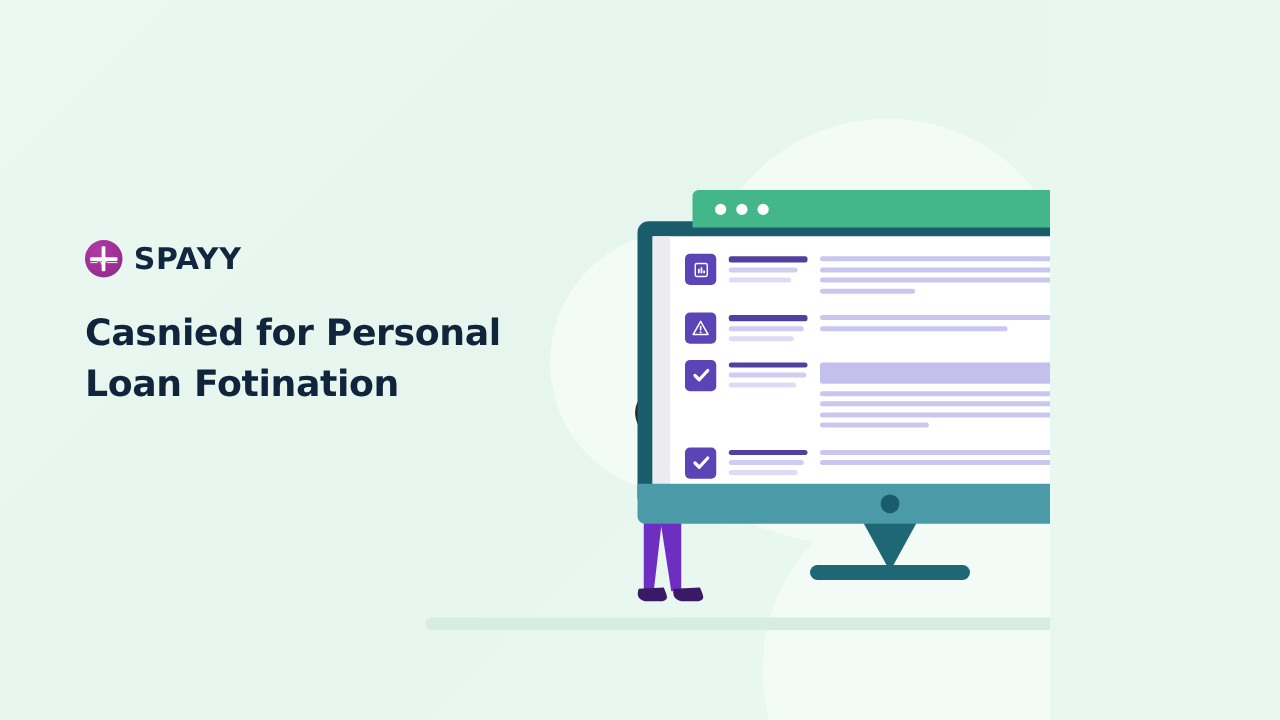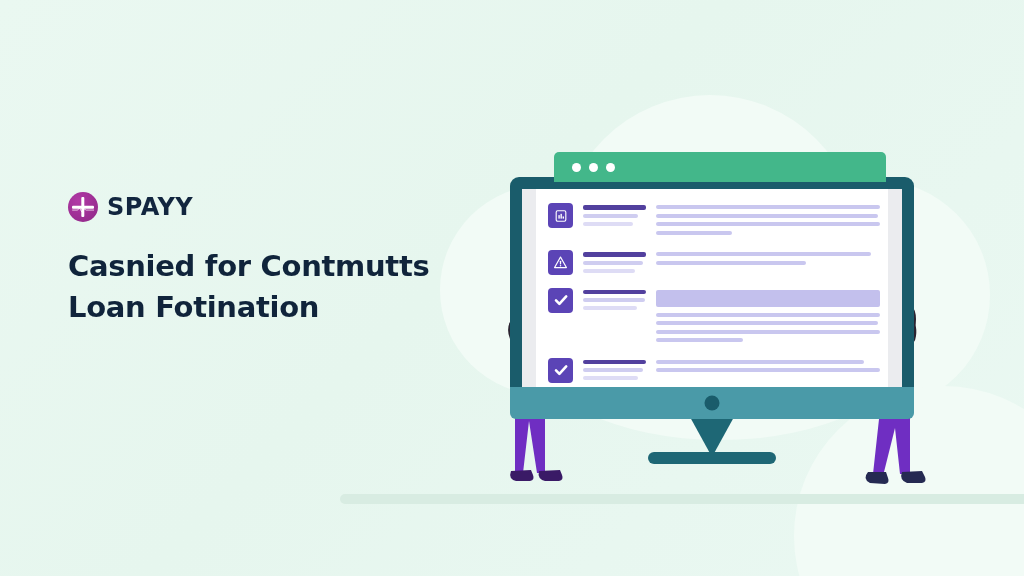--- a/index.html
+++ b/index.html
@@ -6,21 +6,21 @@
   html, body { width:1024px; height:576px; overflow:hidden; }
   body {
     font-family: "Liberation Sans", sans-serif;
     background: #e8f7ef;
     position: relative;
   }
 
   
   #stage {
     position:absolute; inset:0;
-    width:1024px; height:576px;
+    width:840px; height:576px;
     background: linear-gradient(135deg,#eaf8f1 0%, #e6f6ee 45%, #eaf8f2 100%);
     overflow:hidden;
   }
 
   
   .cloud {
     position:absolute;
     background:#f2fbf6;
     border-radius:50%;
     pointer-events:none;
@@ -181,21 +181,21 @@
         <div class="cross-v"></div>
         <div class="cross-h"></div>
         <svg class="pulse" viewBox="0 0 40 10">
           <path d="M1 6 L10 6 L13 2 L17 9 L21 4 L25 6 L39 6" fill="none" stroke="#ffffff" stroke-width="1.3" stroke-linecap="round" stroke-linejoin="round"></path>
         </svg>
       </div>
       <div class="brand-name">SPAYY</div>
     </div>
 
     <div class="headline">
-      <span>Casnied for Contmutts</span>
+      <span>Casnied for Personal</span>
       <span>Loan Fotination</span>
     </div>
 
   </div>
 
   <div id="monitor">
 
     <div class="browser-top">
       <div class="dot"></div>
       <div class="dot"></div>

